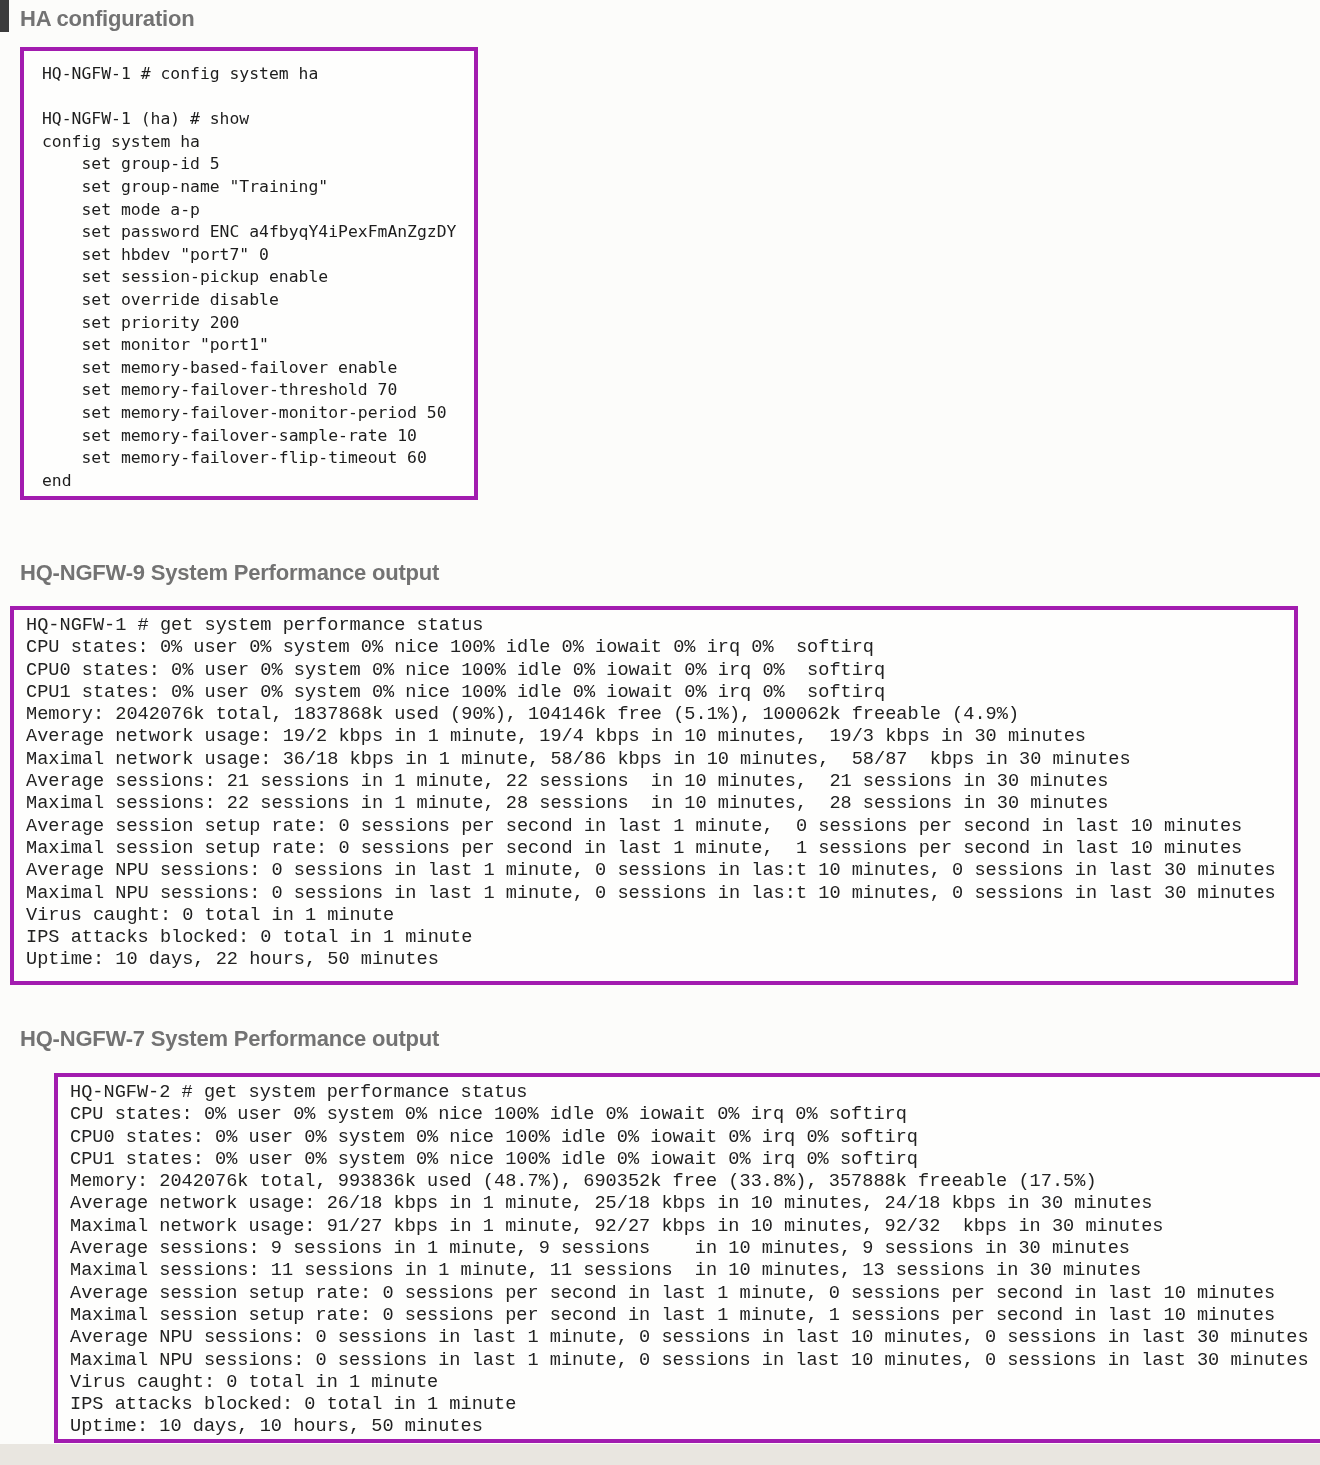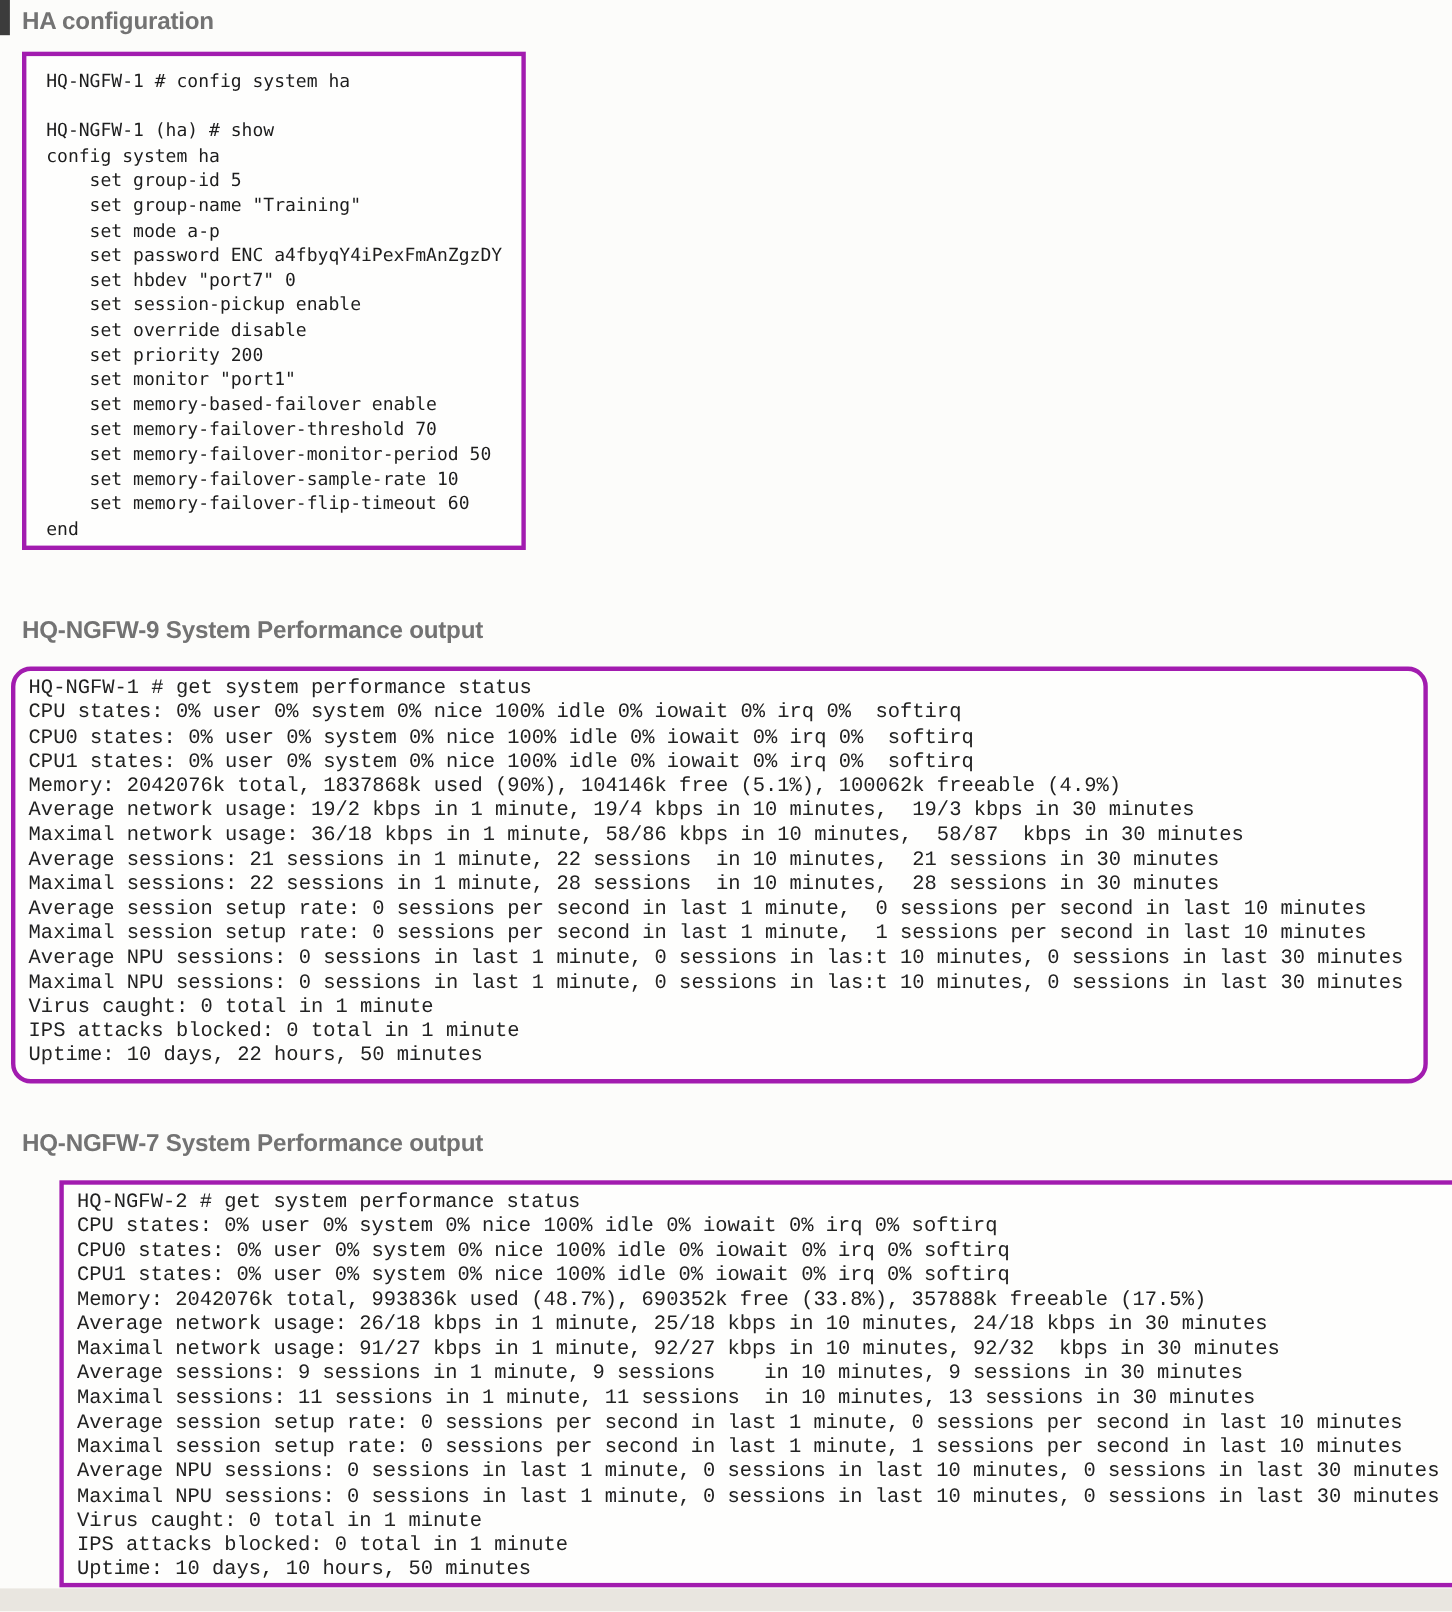--- a/index.html
+++ b/index.html
@@ -50,21 +50,21 @@
     padding: 12px 0 0 18px;
     font-family: "DejaVu Sans Mono", monospace;
     font-size: 16.4px;
     line-height: 22.6px;
     color: #1d1d1d;
   }
   #terminal-perf1, #terminal-perf2 {
     left: 10px;
     width: 1288px;
   }
-  #terminal-perf1 { top: 606px;  height: 379px; border-radius: 18px; }
+  #terminal-perf1 { top: 606px;  height: 379px; }
   #terminal-perf2 { top: 1073px; height: 370px; margin-left: 44px; }
   #terminal-perf1 pre, #terminal-perf2 pre {
     padding: 5px 0 0 12px;
     font-family: "Liberation Mono", monospace;
     font-size: 18.6px;
     line-height: 22.3px;
   }
   .footer-strip {
     position: absolute;
     left: 0; top: 1444px;

